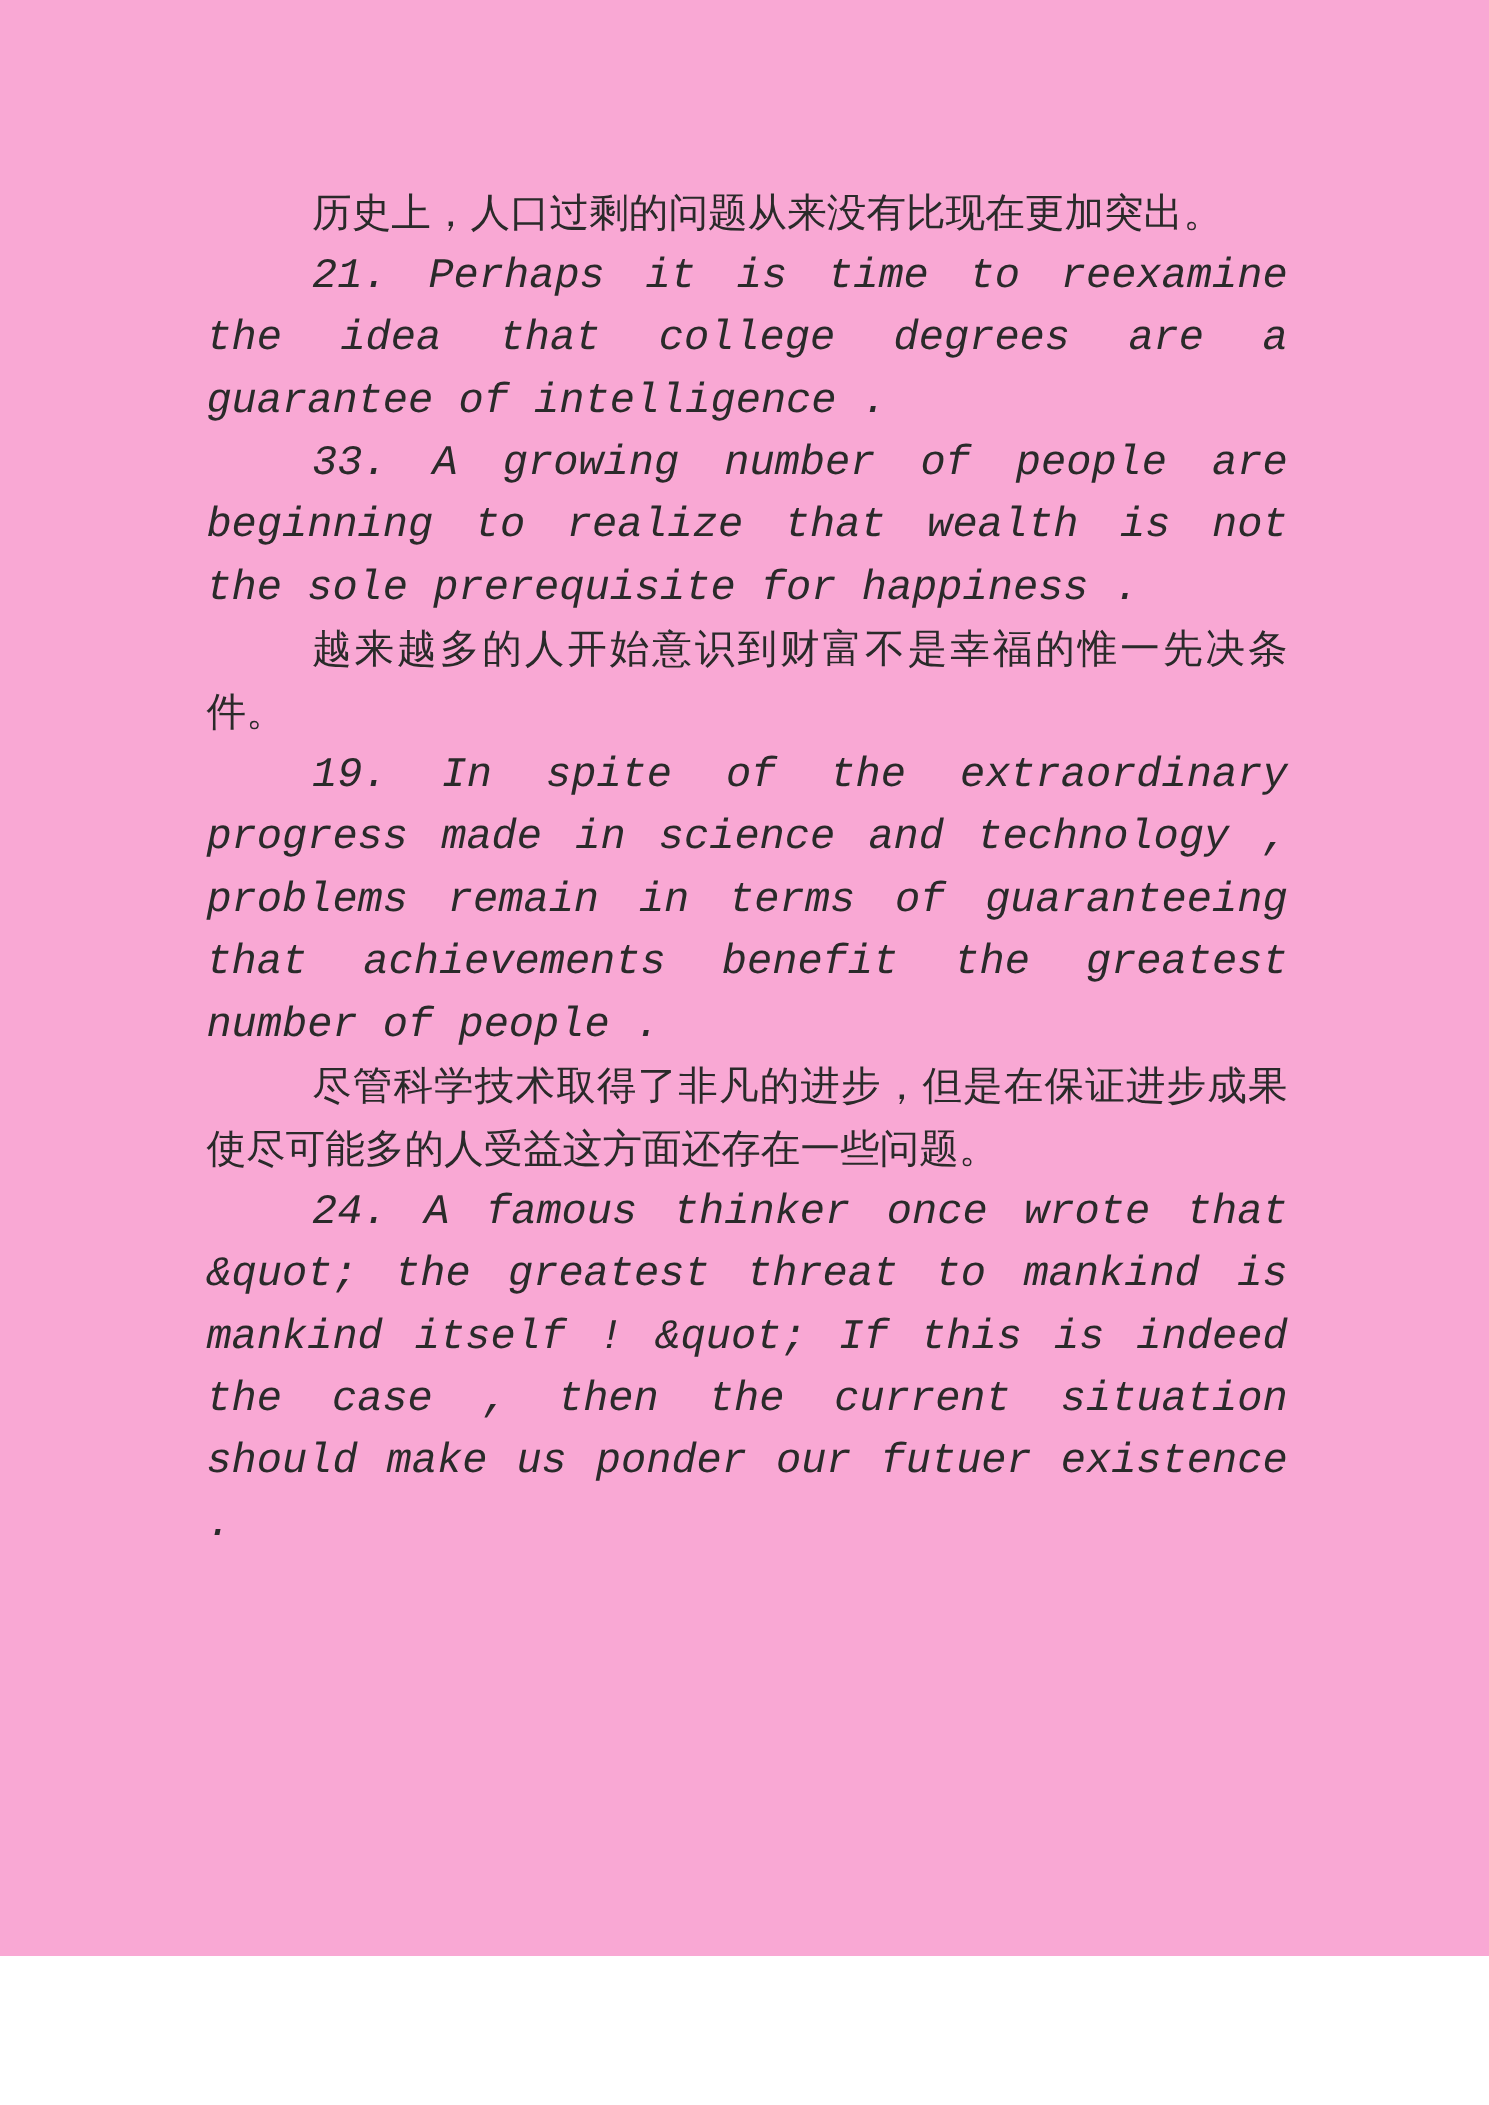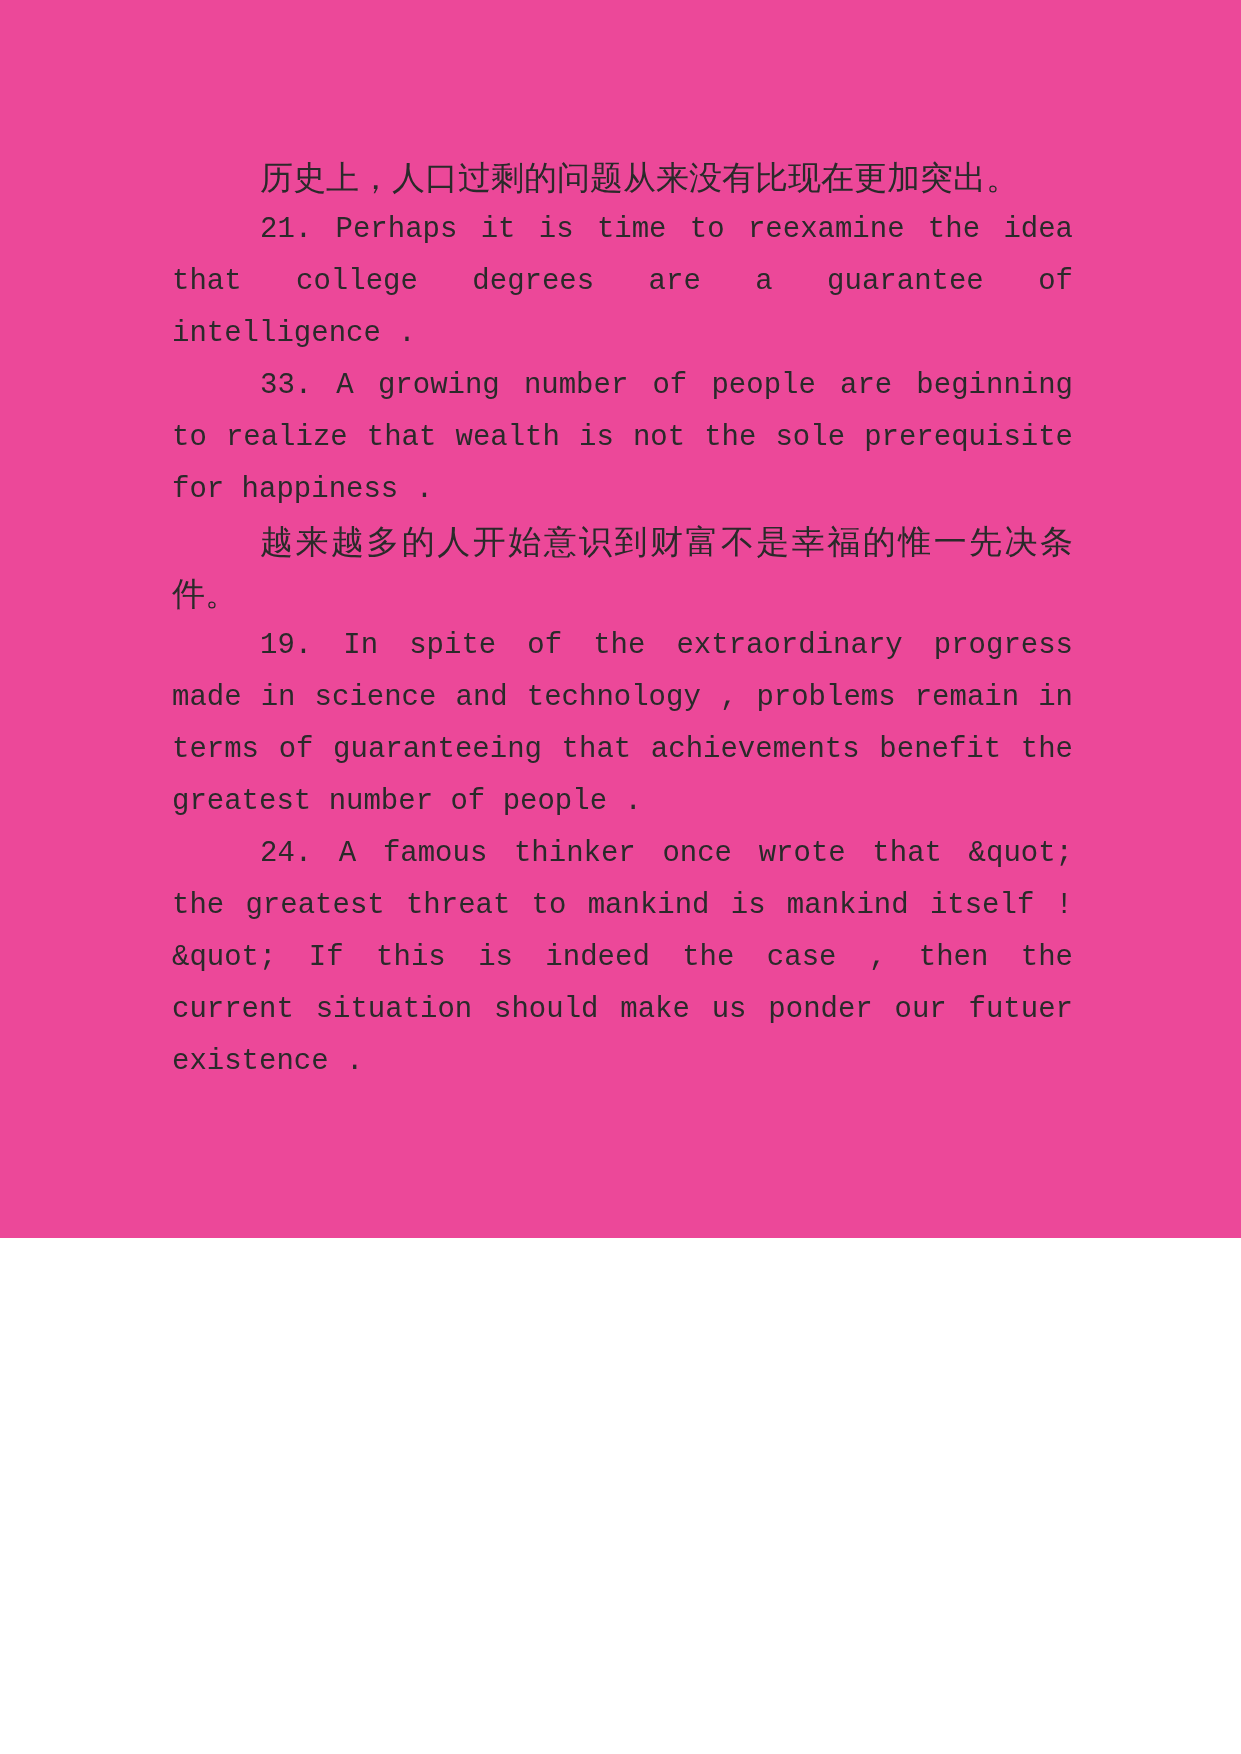--- a/index.html
+++ b/index.html
@@ -12,56 +12,58 @@
     height: 1754px;
     position: relative;
     overflow: hidden;
     font-family: "Liberation Mono", "DejaVu Sans Mono", monospace;
   }
   .doc-page {
     position: absolute;
     left: 0;
     top: 0;
     width: 1241px;
-    height: 1238px;
-    background: #ec4899;
+    height: 1630px;
+    background: #f9a8d4;
   }
   .doc-body {
     position: absolute;
     left: 172px;
     top: 152px;
     width: 901px;
   }
   .para {
     margin: 0;
     padding: 0;
     text-align: justify;
     text-indent: 88px;
     color: #2a2a2a;
     -webkit-font-smoothing: antialiased;
   }
   .para-en {
-    font-size: 29px;
+    font-size: 35px;
     line-height: 52px;
     font-family: "Liberation Mono", "DejaVu Sans Mono", monospace;
     font-weight: 400;
     letter-spacing: 0;
+    font-style: italic;
   }
   .para-zh {
     font-size: 33px;
     line-height: 52px;
     font-family: "Liberation Serif", "DejaVu Serif", serif;
     font-weight: 400;
   }
 </style>
 </head>
 <body>
 
 <div class="doc-page">
   <div class="doc-body">
     <p class="para para-zh" lang="zh">历史上，人口过剩的问题从来没有比现在更加突出。</p>
     <p class="para para-en" lang="en">21. Perhaps it is time to reexamine the idea that college degrees are a guarantee of intelligence .</p>
     <p class="para para-en" lang="en">33. A growing number of people are beginning to realize that wealth is not the sole prerequisite for happiness .</p>
     <p class="para para-zh" lang="zh">越来越多的人开始意识到财富不是幸福的惟一先决条件。</p>
     <p class="para para-en" lang="en">19. In spite of the extraordinary progress made in science and technology , problems remain in terms of guaranteeing that achievements benefit the greatest number of people .</p>
+    <p class="para para-zh" lang="zh">尽管科学技术取得了非凡的进步，但是在保证进步成果使尽可能多的人受益这方面还存在一些问题。</p>
     <p class="para para-en" lang="en">24. A famous thinker once wrote that &amp;quot; the greatest threat to mankind is mankind itself ! &amp;quot; If this is indeed the case , then the current situation should make us ponder our futuer existence .</p>
   </div>
 </div>
 
 </body></html>

